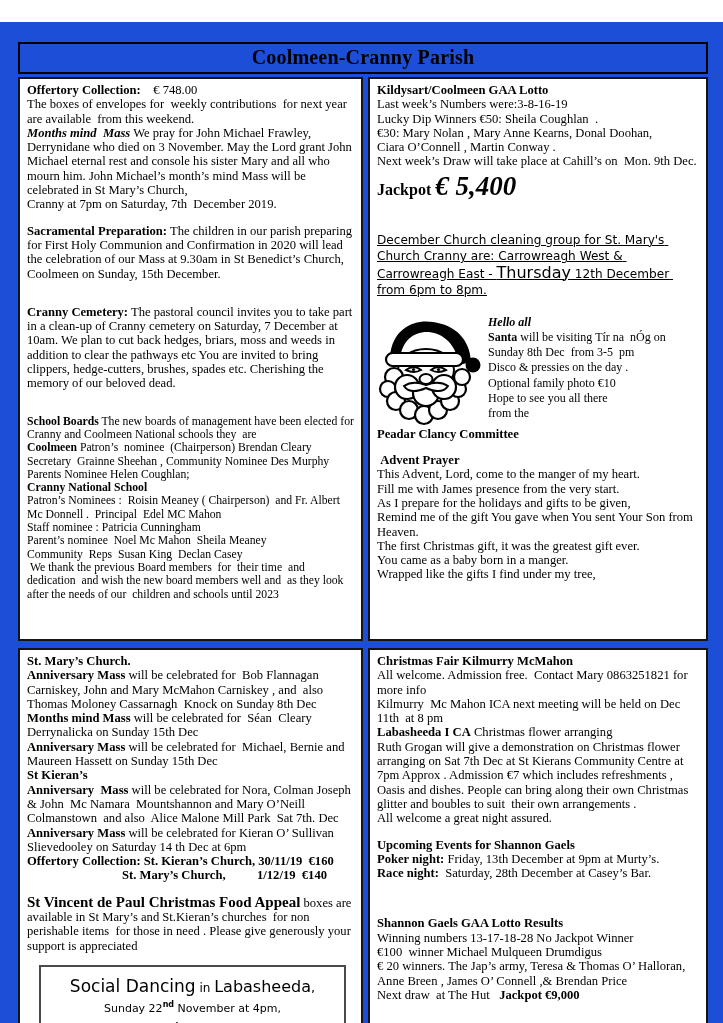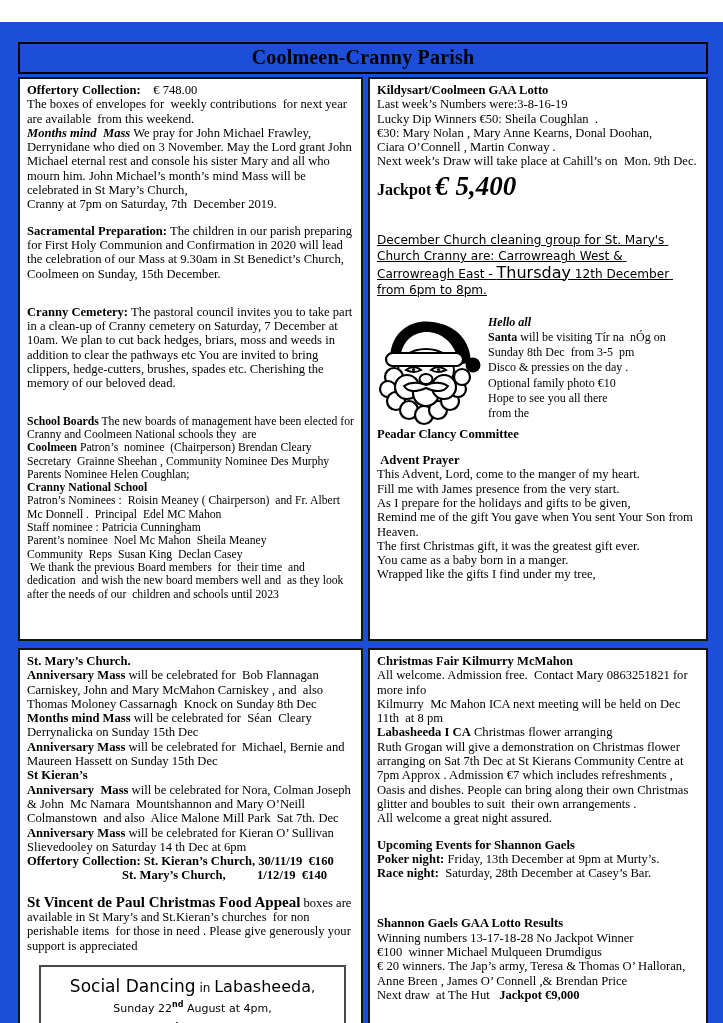--- a/index.html
+++ b/index.html
@@ -141,21 +141,21 @@
           <p class="tl"><span style="font-weight:bold;">Anniversary  Mass</span><span> will be celebrated for Nora, Colman Joseph &amp; John  Mc Namara  Mountshannon and Mary O’Neill Colmanstown  and also  Alice Malone Mill Park  Sat 7th. Dec</span></p>
           <p class="tl"><span style="font-weight:bold;">Anniversary Mass</span><span> will be celebrated for Kieran O’ Sullivan Slievedooley on Saturday 14 th Dec at 6pm</span></p>
           <p class="tl"><span style="font-weight:bold;">Offertory Collection: St. Kieran’s Church, 30/11/19  €160</span></p>
           <p class="tl indent"><span style="font-weight:bold;">St. Mary’s Church,&nbsp;&nbsp;&nbsp;&nbsp;&nbsp;&nbsp;&nbsp;&nbsp;&nbsp; 1/12/19  €140</span></p>
           <p class="tl blank">&nbsp;</p>
           <p class="tl"><span style="font-weight:bold;font-size:15px;">St Vincent de Paul Christmas Food Appeal</span><span> boxes are available in St Mary’s and St.Kieran’s churches  for non perishable items  for those in need . Please give generously your support is appreciated</span></p>
         </div>
       <div class="social-box">
         <div>
             <p class="tl sd"><span style="font-size:17px;">Social Dancing</span><span style="font-size:12px;"> in </span><span style="font-size:16px;">Labasheeda</span><span style="font-size:13px;">,</span></p>
-            <p class="tl sd"><span style="font-size:11px;">Sunday 22</span><span style="font-weight:bold;font-size:8px;vertical-align:super;">nd</span><span style="font-size:11px;"> August at 4pm,</span></p>
+            <p class="tl sd"><span style="font-size:11px;">Sunday 22</span><span style="font-weight:bold;font-size:8px;vertical-align:super;">nd</span><span style="font-size:11px;"> November at 4pm,</span></p>
             <p class="tl sd"><span style="font-size:11px;">Music by </span><span style="font-size:16px;">Micheál Sexton</span><span style="font-size:12px;">, </span><span style="font-weight:bold;text-decoration:underline;font-size:11px;">Entry €10</span></p>
             <p class="tl sd"><span style="font-size:16px;">Come and ring in the Christmas in St. Kieran’s Centre</span></p>
           </div>
       </div>
     </div>
     <div class="col r">
       <div>
           <p class="tl"><span style="font-weight:bold;">Christmas Fair Kilmurry McMahon</span></p>
           <p class="tl"><span>All welcome. Admission free.  Contact Mary 0863251821 for more info</span></p>
           <p class="tl"><span>Kilmurry  Mc Mahon ICA next meeting will be held on Dec 11th  at 8 pm</span></p>

